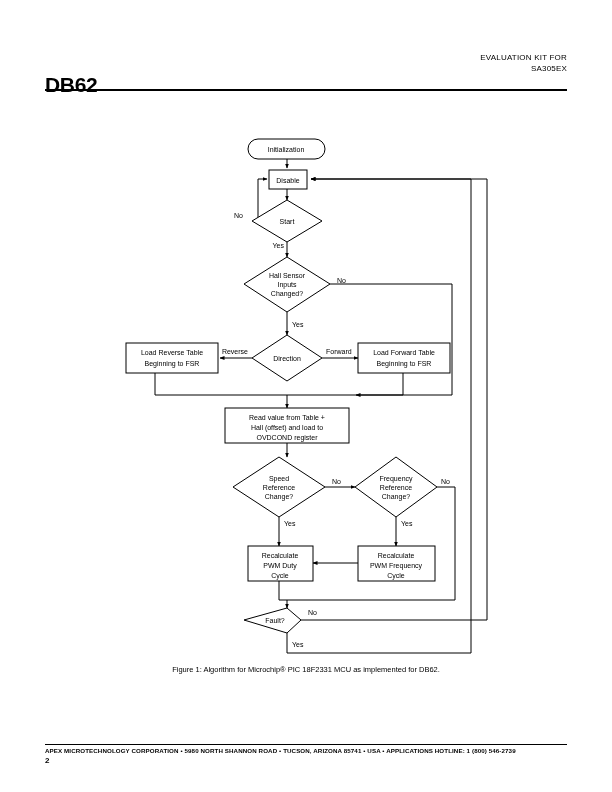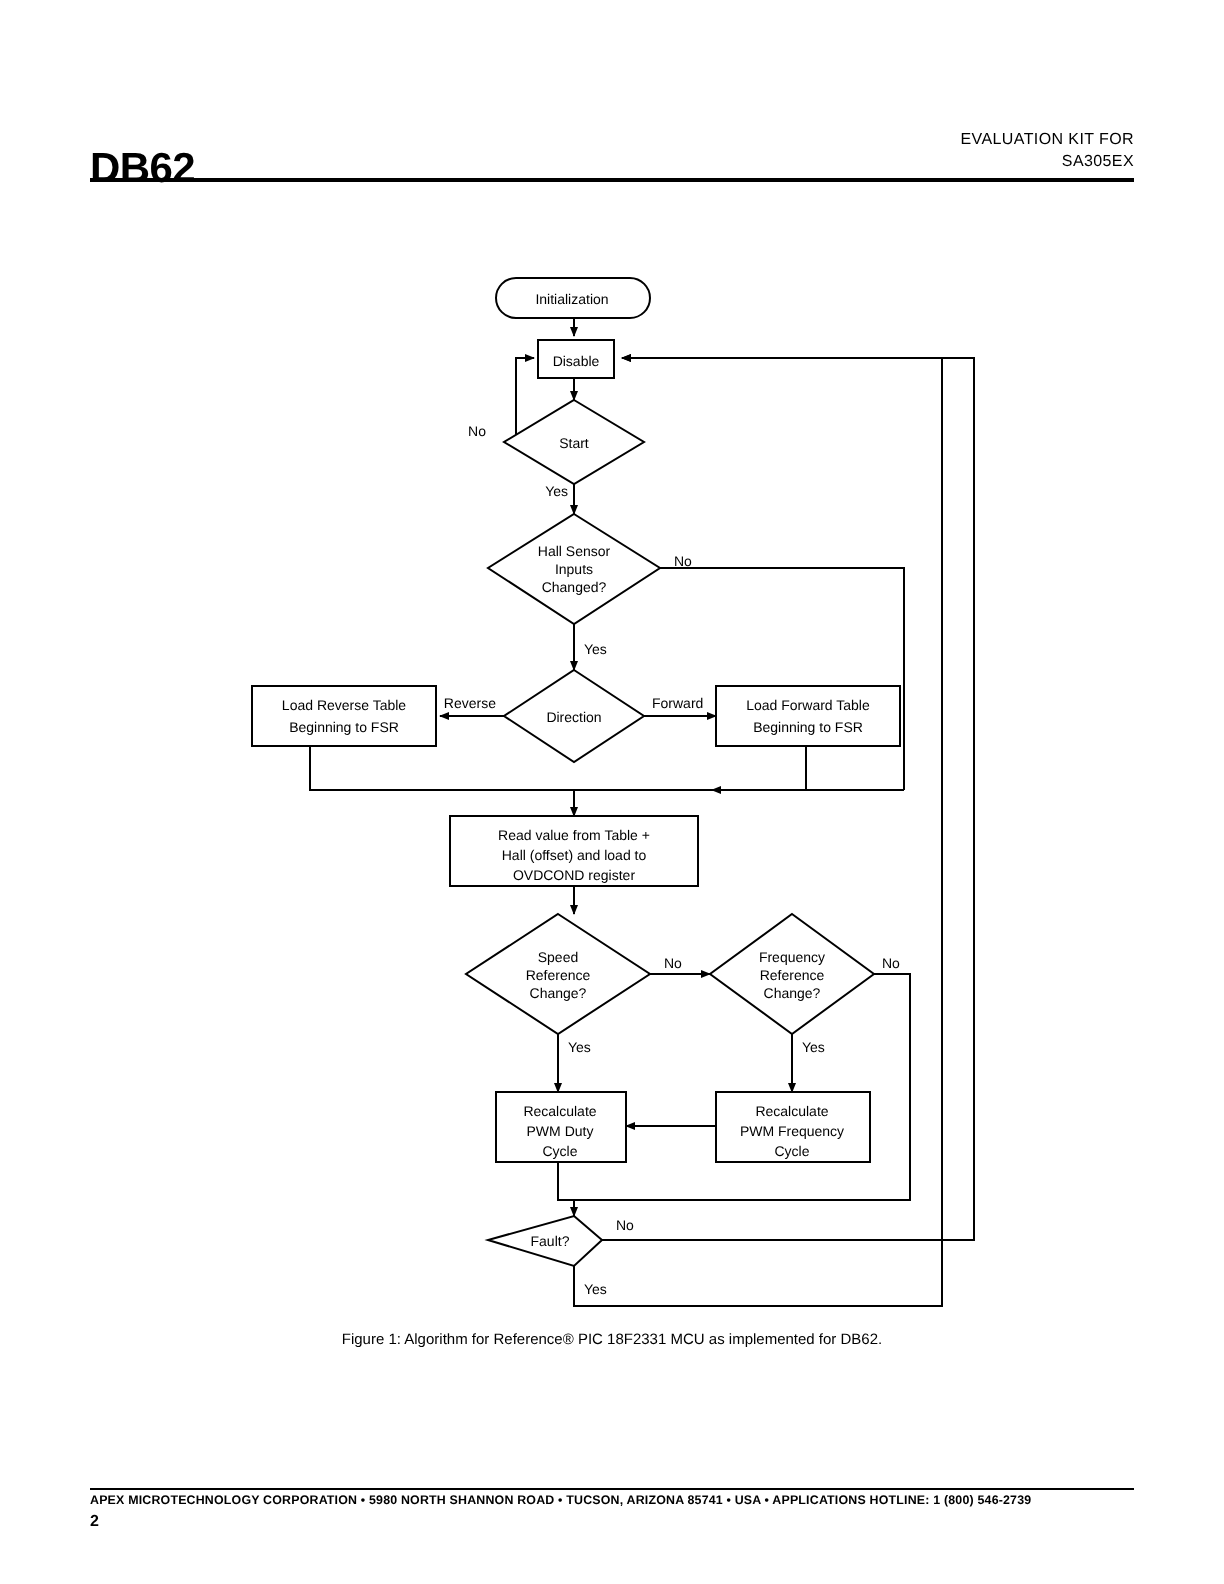--- a/index.html
+++ b/index.html
@@ -26,21 +26,21 @@
     left: 45px;
     top: 74px;
     font-size: 21px;
     font-weight: bold;
     letter-spacing: -0.3px;
     line-height: 1;
   }
   #header-subtitle {
     position: absolute;
     right: 45px;
-    top: 64px;
+    top: 52px;
     text-align: right;
     font-size: 8px;
     line-height: 11px;
     letter-spacing: 0.2px;
   }
   #header-subtitle div { white-space: nowrap; }
   #header-rule {
     position: absolute;
     left: 45px;
     top: 89px;
@@ -279,19 +279,19 @@
 
         <text class="fc-label" x="441" y="484" text-anchor="start">No</text>
         <text class="fc-label" x="401" y="526" text-anchor="start">Yes</text>
 
         <text class="fc-label" x="308" y="615" text-anchor="start">No</text>
         <text class="fc-label" x="292" y="647" text-anchor="start">Yes</text>
       </g>
     </svg>
   </div>
 
-  <div id="caption">Figure 1: Algorithm for Reference® PIC 18F2331 MCU as implemented for DB62.</div>
+  <div id="caption">Figure 1: Algorithm for Microchip® PIC 18F2331 MCU as implemented for DB62.</div>
 
   <div id="footer-rule"></div>
   <div id="footer-text">APEX MICROTECHNOLOGY CORPORATION • 5980 NORTH SHANNON ROAD • TUCSON, ARIZONA 85741 • USA • APPLICATIONS HOTLINE: 1 (800) 546-2739</div>
   <div id="page-number">2</div>
 
 </div>
 
 </body></html>

